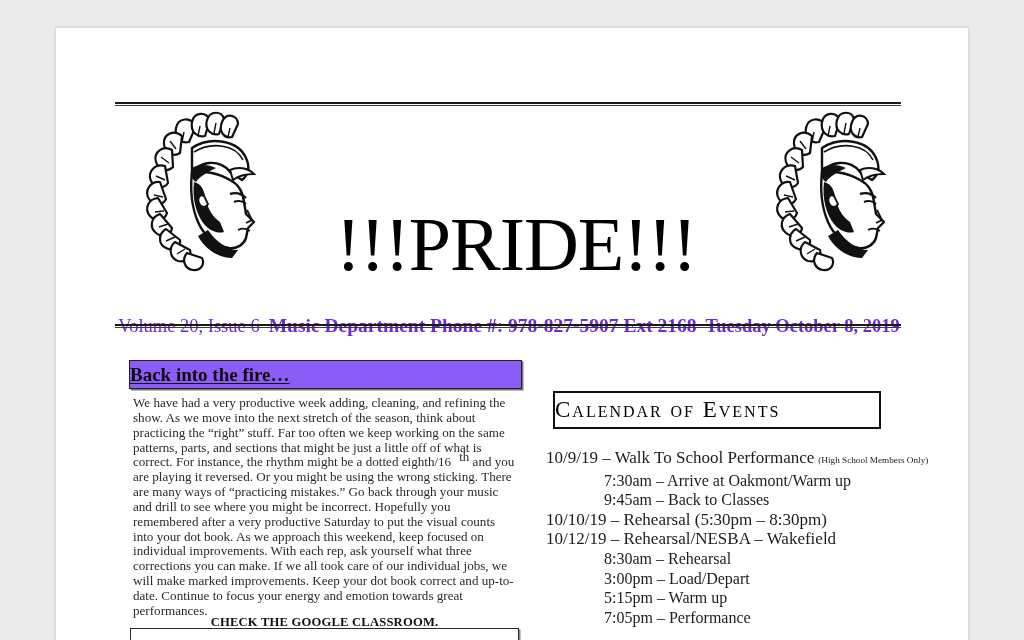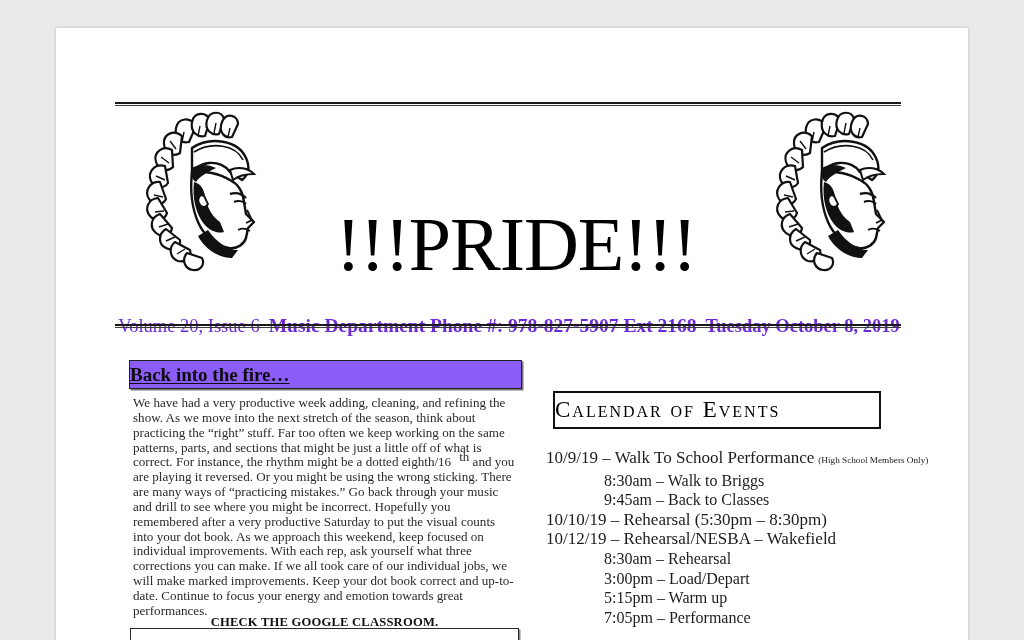--- a/index.html
+++ b/index.html
@@ -357,21 +357,21 @@
     </div>
 
     <div id="lower-box"></div>
 
     <div id="calendar-header-box">
       <span id="calendar-header-text">Calendar of Events</span>
     </div>
 
     <div id="calendar-list">
         <div class="cal-date"><span>10/9/19 – Walk To School Performance</span><span class="note">(High School Members Only)</span></div>
-        <div class="cal-sub"><span>8:30am – Walk to Briggs</span></div>
+        <div class="cal-sub"><span>7:30am – Arrive at Oakmont/Warm up</span></div>
         <div class="cal-sub"><span>9:45am – Back to Classes</span></div>
         <div class="cal-date"><span>10/10/19 – Rehearsal (5:30pm – 8:30pm)</span></div>
         <div class="cal-date"><span>10/12/19 – Rehearsal/NESBA – Wakefield</span></div>
         <div class="cal-sub"><span>8:30am – Rehearsal</span></div>
         <div class="cal-sub"><span>3:00pm – Load/Depart</span></div>
         <div class="cal-sub"><span>5:15pm – Warm up</span></div>
         <div class="cal-sub"><span>7:05pm – Performance</span></div>
       </div>
 
   </div>

